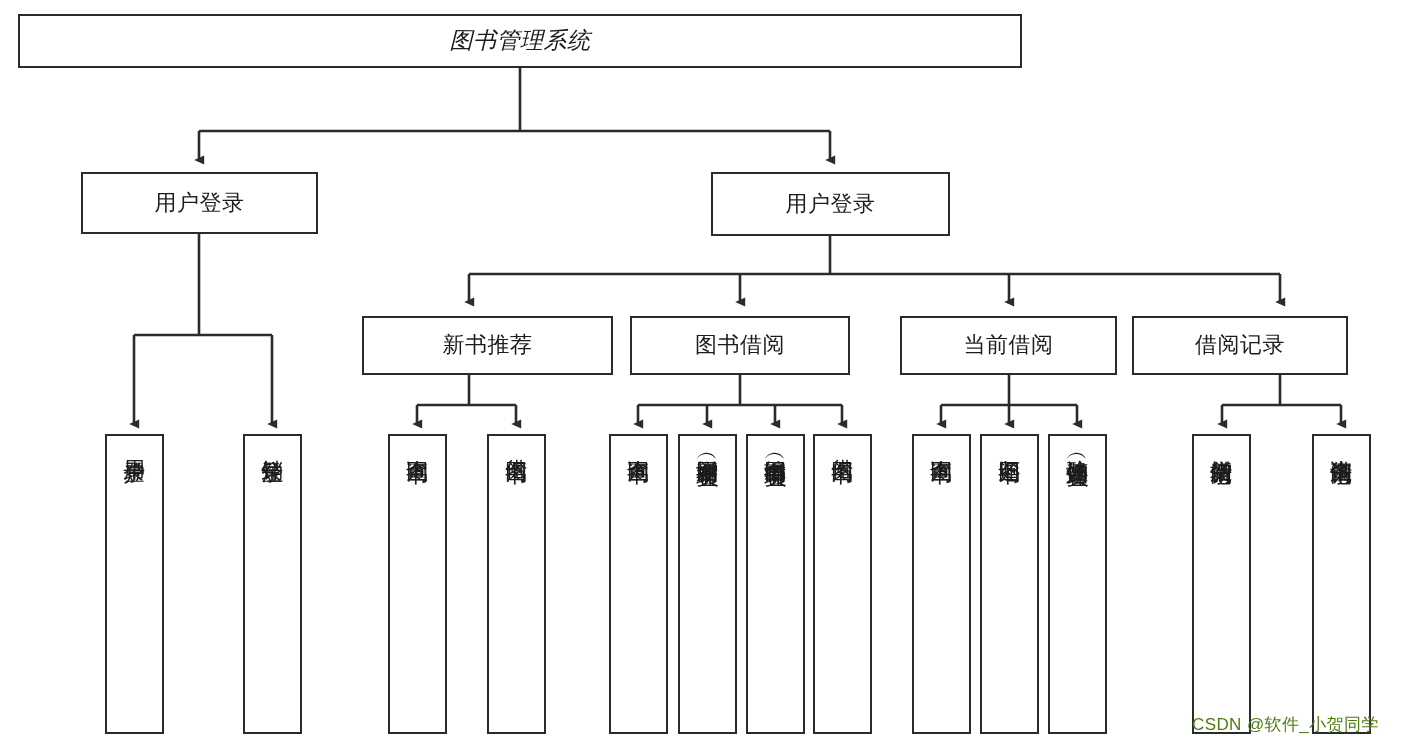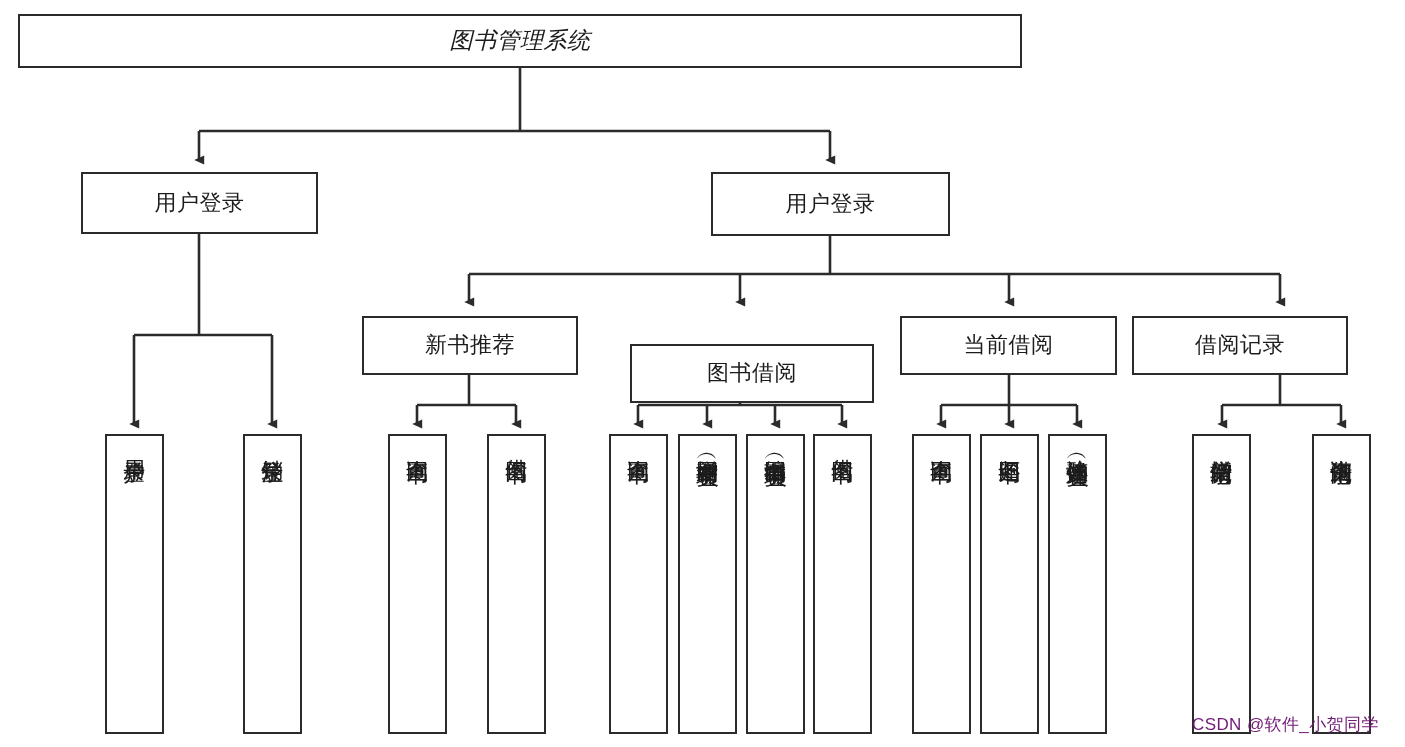--- a/index.html
+++ b/index.html
@@ -55,21 +55,21 @@
     font-size: 22px;
     line-height: 1.26;
     letter-spacing: 1px;
     white-space: normal;
   }
   .watermark {
     position: absolute;
     left: 1192px;
     top: 713px;
     font-size: 17px;
-    color: #701a75;
+    color: #4d7c0f;
     letter-spacing: 0.4px;
     z-index: 5;
     white-space: nowrap;
   }
 </style>
 </head>
 <body>
 
 <div id="canvas">
 
@@ -127,24 +127,24 @@
     <span class="node-label">图书管理系统</span>
   </div>
 
   <div class="node" style="left:81px; top:172px; width:237px; height:62px;">
     <span class="node-label">用户登录</span>
   </div>
   <div class="node" style="left:711px; top:172px; width:239px; height:64px;">
     <span class="node-label">用户登录</span>
   </div>
 
-  <div class="node" style="left:362px; top:316px; width:216px; height:59px;">
+  <div class="node" style="left:362px; top:316px; width:251px; height:59px;">
     <span class="node-label">新书推荐</span>
   </div>
-  <div class="node" style="left:630px; top:316px; width:244px; height:59px;margin-top:28px;">
+  <div class="node" style="left:630px; top:316px; width:220px; height:59px;">
     <span class="node-label">图书借阅</span>
   </div>
   <div class="node" style="left:900px; top:316px; width:217px; height:59px;">
     <span class="node-label">当前借阅</span>
   </div>
   <div class="node" style="left:1132px; top:316px; width:216px; height:59px;">
     <span class="node-label">借阅记录</span>
   </div>
 
   <div class="node leaf" style="left:105px; top:434px; width:59px; height:300px;">

